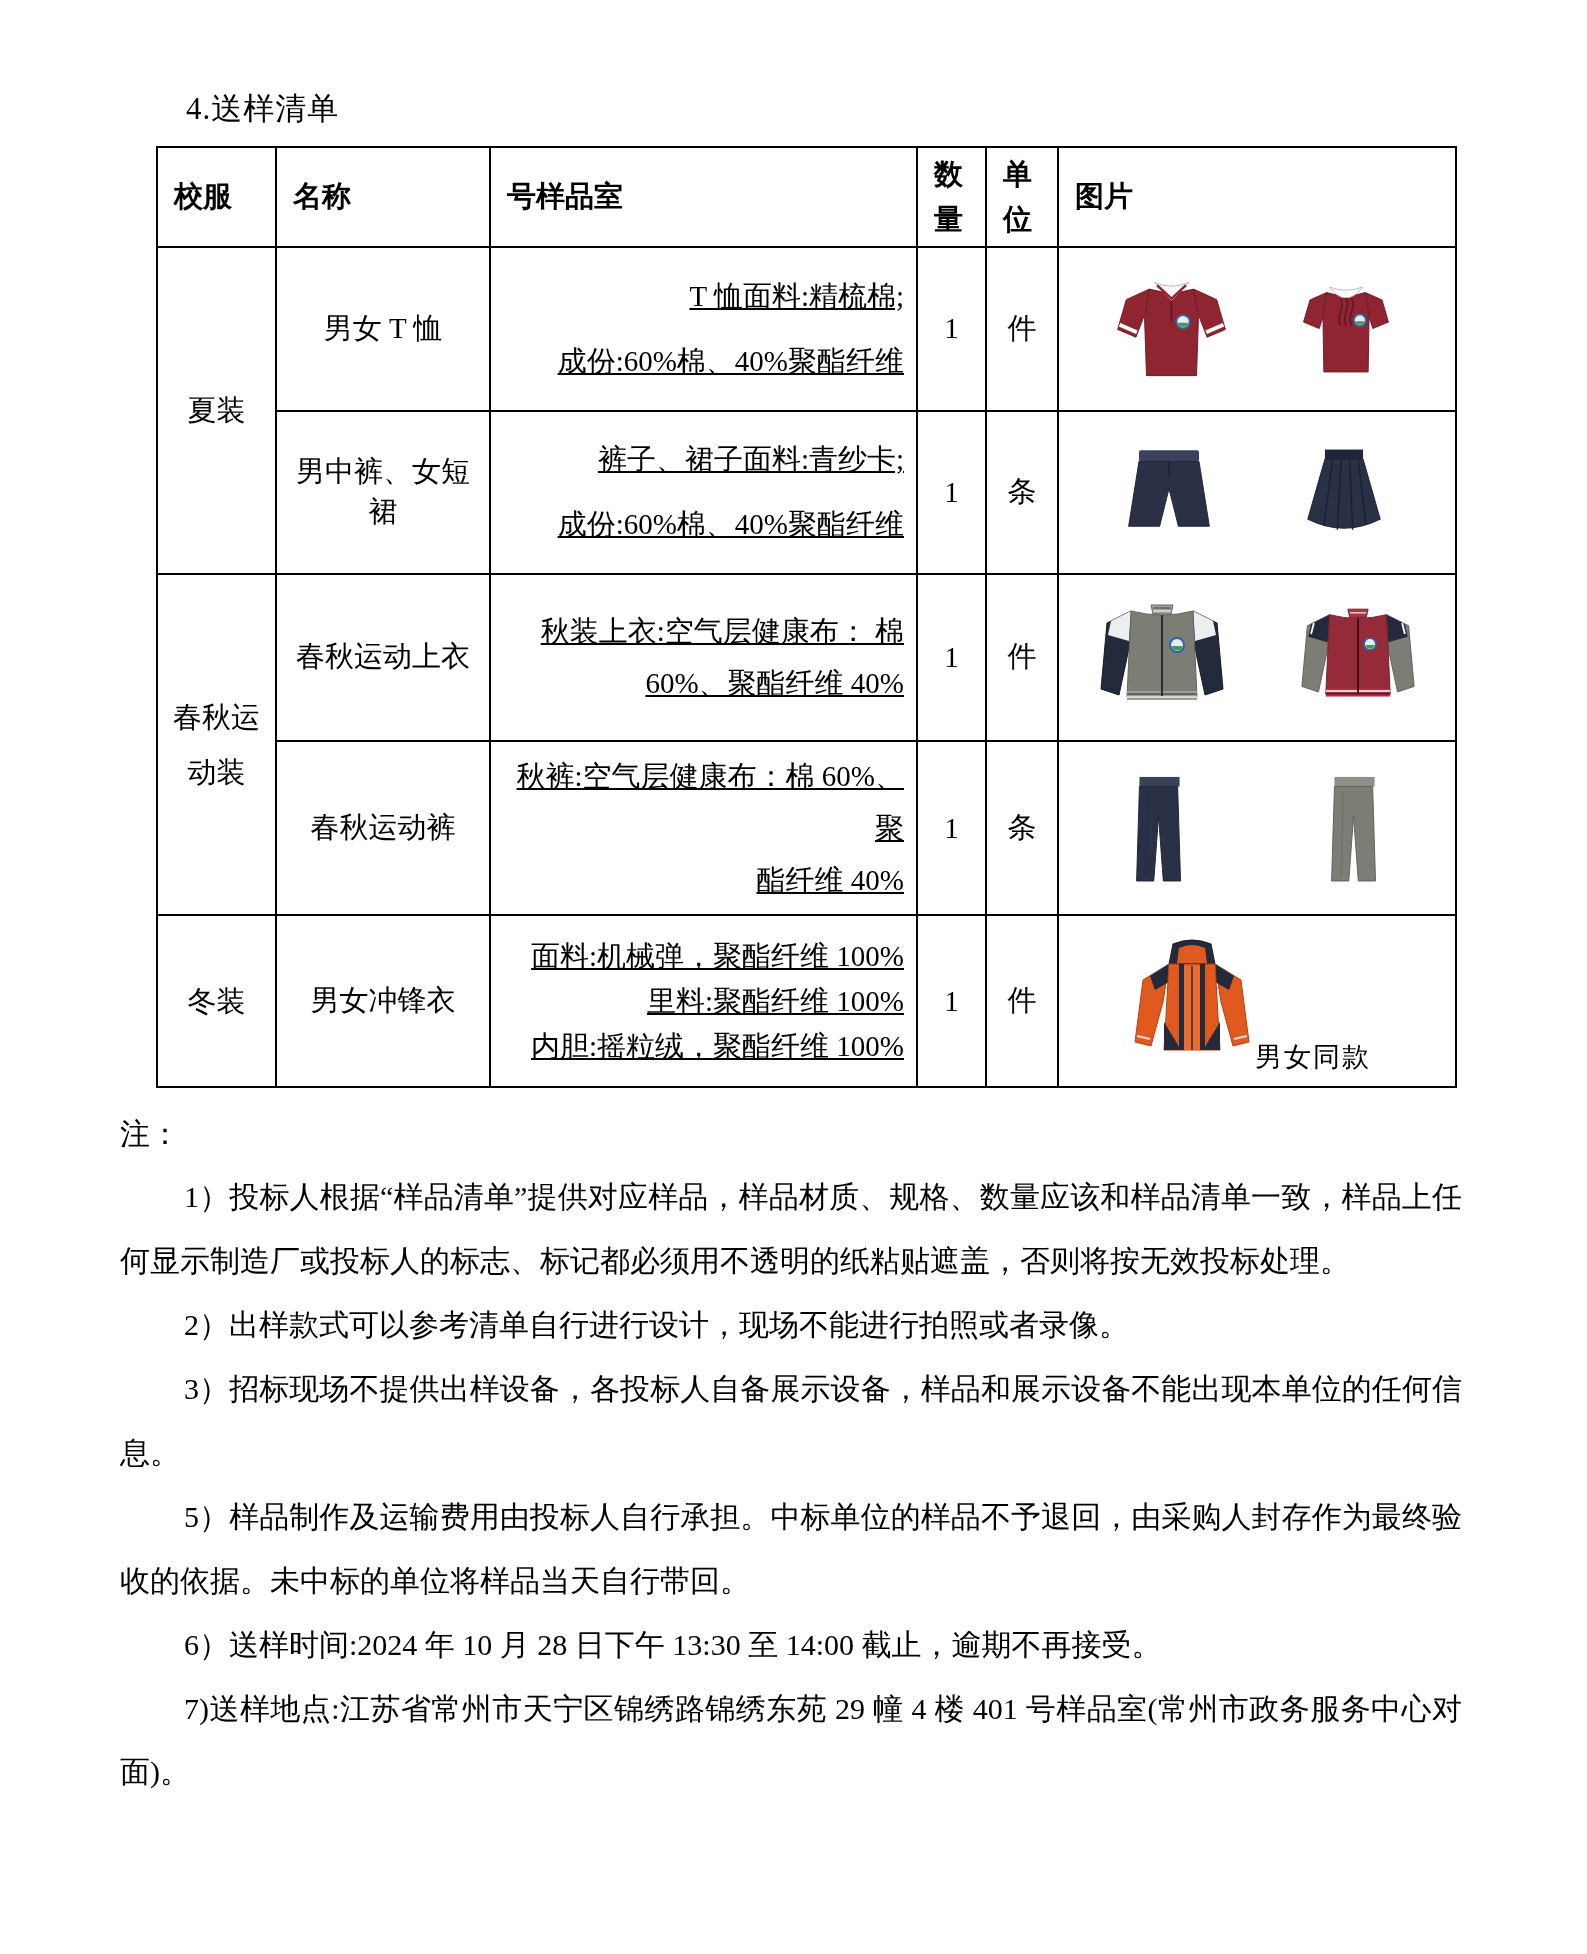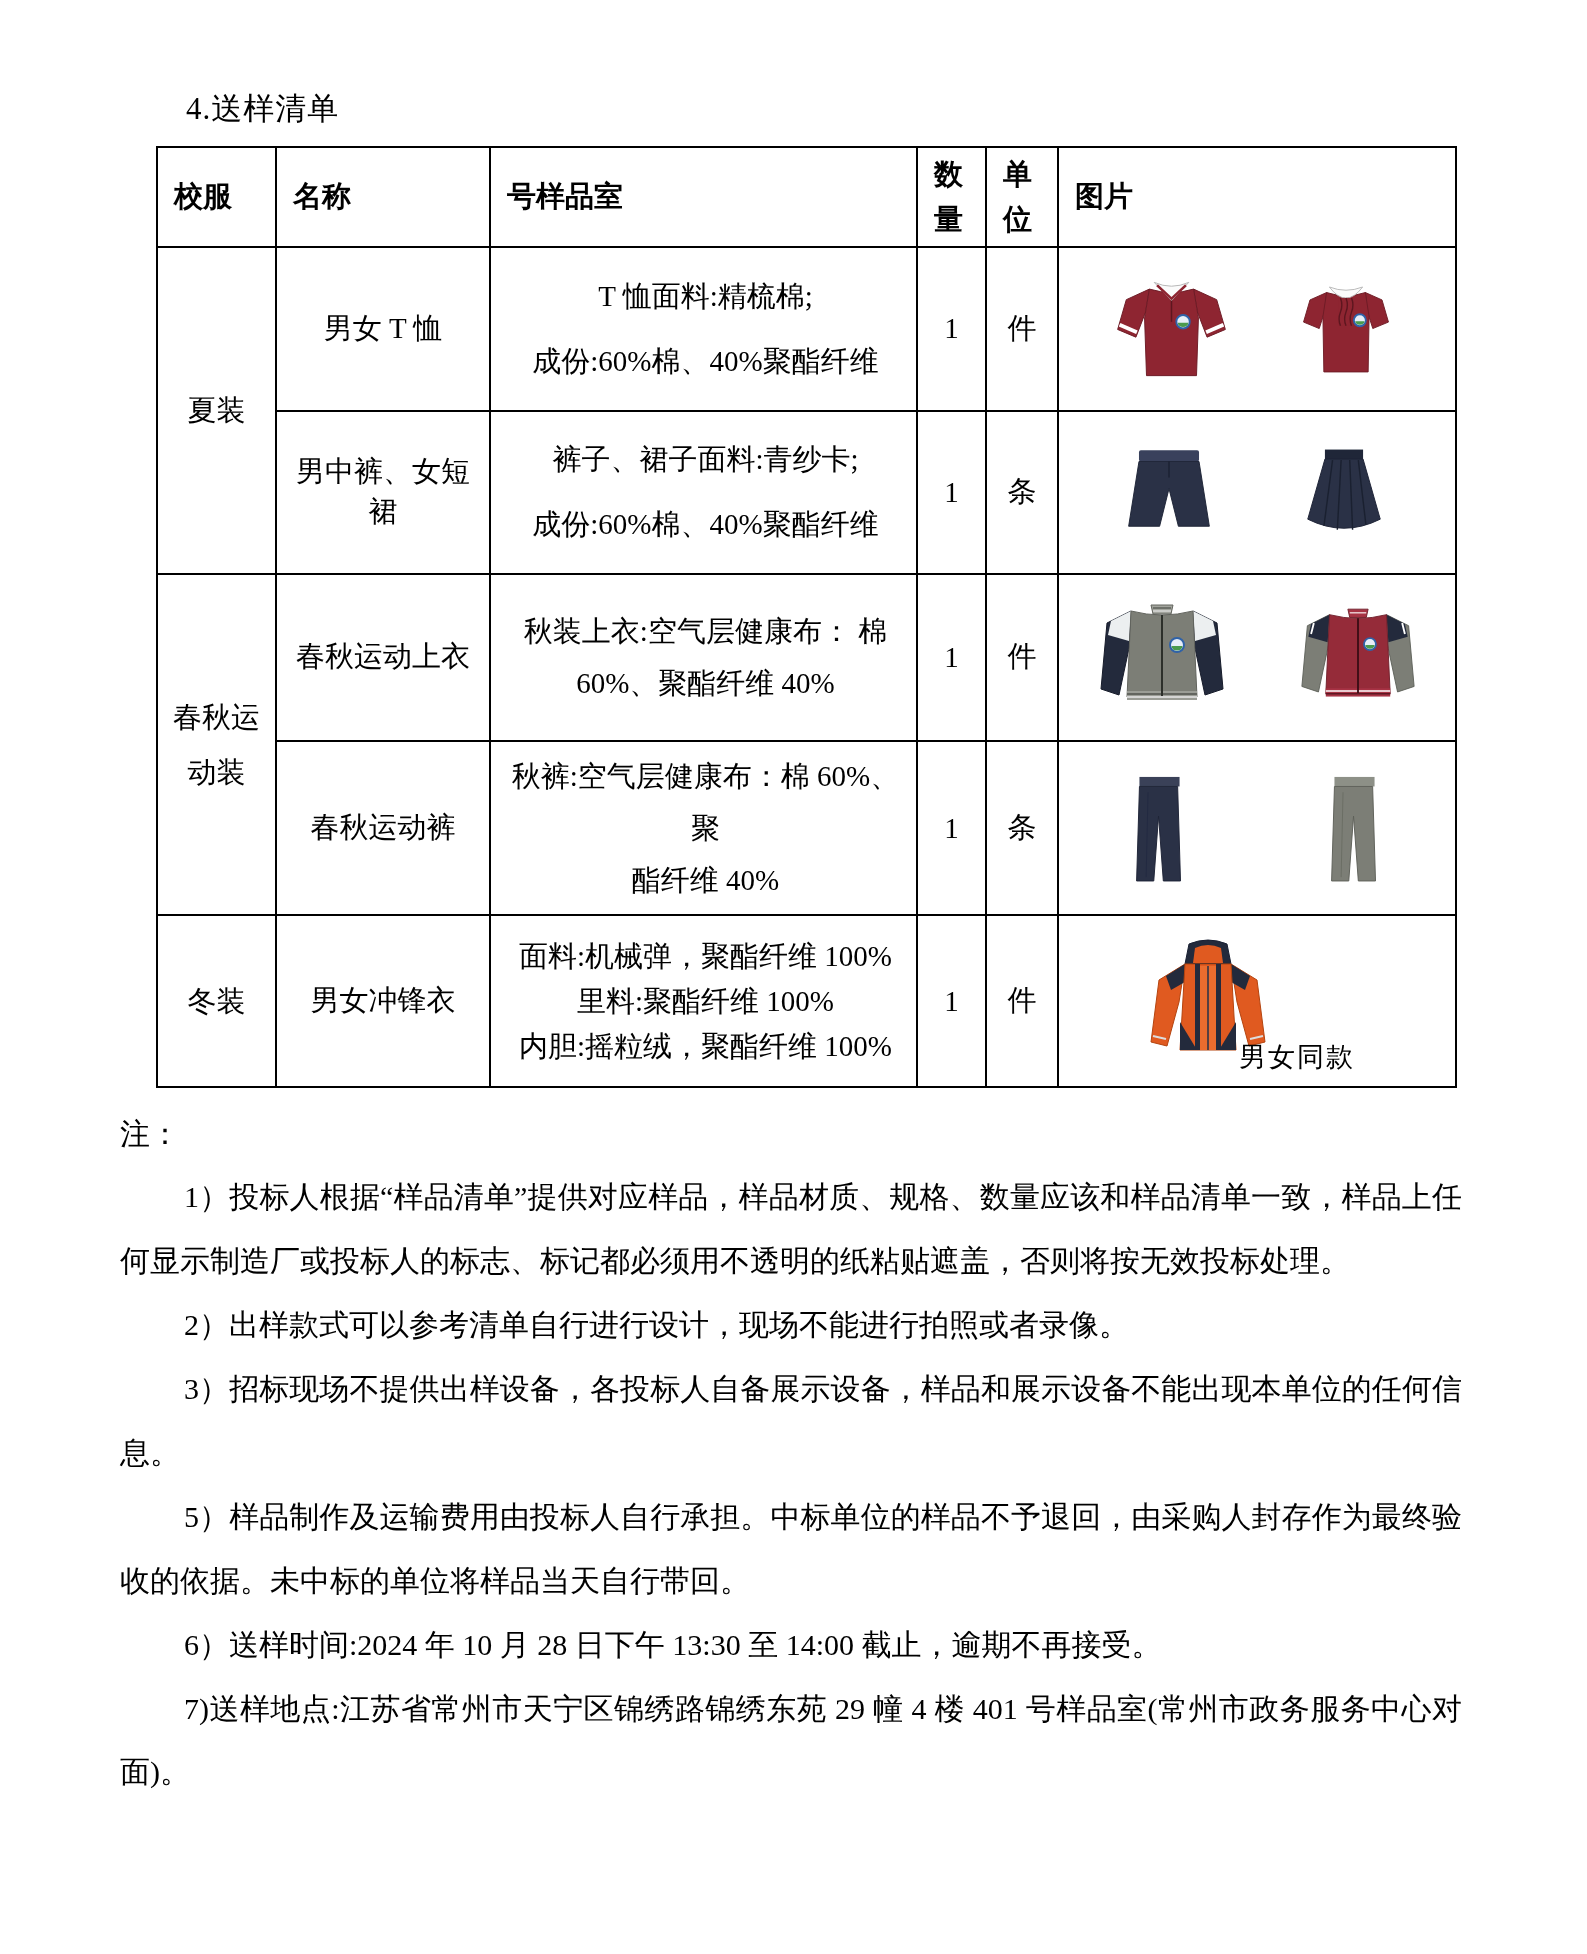--- a/index.html
+++ b/index.html
@@ -28,27 +28,27 @@
   }
   .sample-table thead tr{height:96px;}
   .sample-table tbody tr:nth-child(1){height:164px;}
   .sample-table tbody tr:nth-child(2){height:163px;}
   .sample-table tbody tr:nth-child(3){height:167px;}
   .sample-table tbody tr:nth-child(4){height:167px;}
   .sample-table tbody tr:nth-child(5){height:172px;}
   td.group-cell{text-align:center;font-size:29px;line-height:1.9;padding:0 14px;margin-left:38px;}
   td.name-cell{text-align:center;font-size:29px;padding:0 6px;}
   td.fabric-cell{
-    font-size:29px;padding:8px 12px 8px 16px;white-space:pre-line;text-align:center;
+    font-size:29px;padding:8px 12px 8px 16px;white-space:pre-line;text-align:right;text-decoration:underline;
   }
   td.fabric-cell.lh-a{line-height:2.25;}
   td.fabric-cell.lh-b{line-height:1.8;}
   td.fabric-cell.lh-c{line-height:1.55;}
   td.qty-cell,td.unit-cell{text-align:center;font-size:29px;}
-  td.image-cell{padding:4px 16px;}
+  td.image-cell{padding:4px 0;}
   .pic-wrap{display:flex;justify-content:center;align-items:center;gap:52px;height:100%;}
   .pic-wrap.single{justify-content:flex-start;padding-left:58px;position:relative;height:160px;align-items:center;}
   svg.garment{display:block;}
   .winter-caption{
     position:absolute;right:84px;bottom:6px;font-size:27px;letter-spacing:2px;
   }
   .notes{margin-top:14px;}
   .note-label{font-size:30px;line-height:2.1;margin:0;}
   p.note{
     font-size:30px;line-height:2.13;margin:0;text-align:justify;text-indent:64px;

